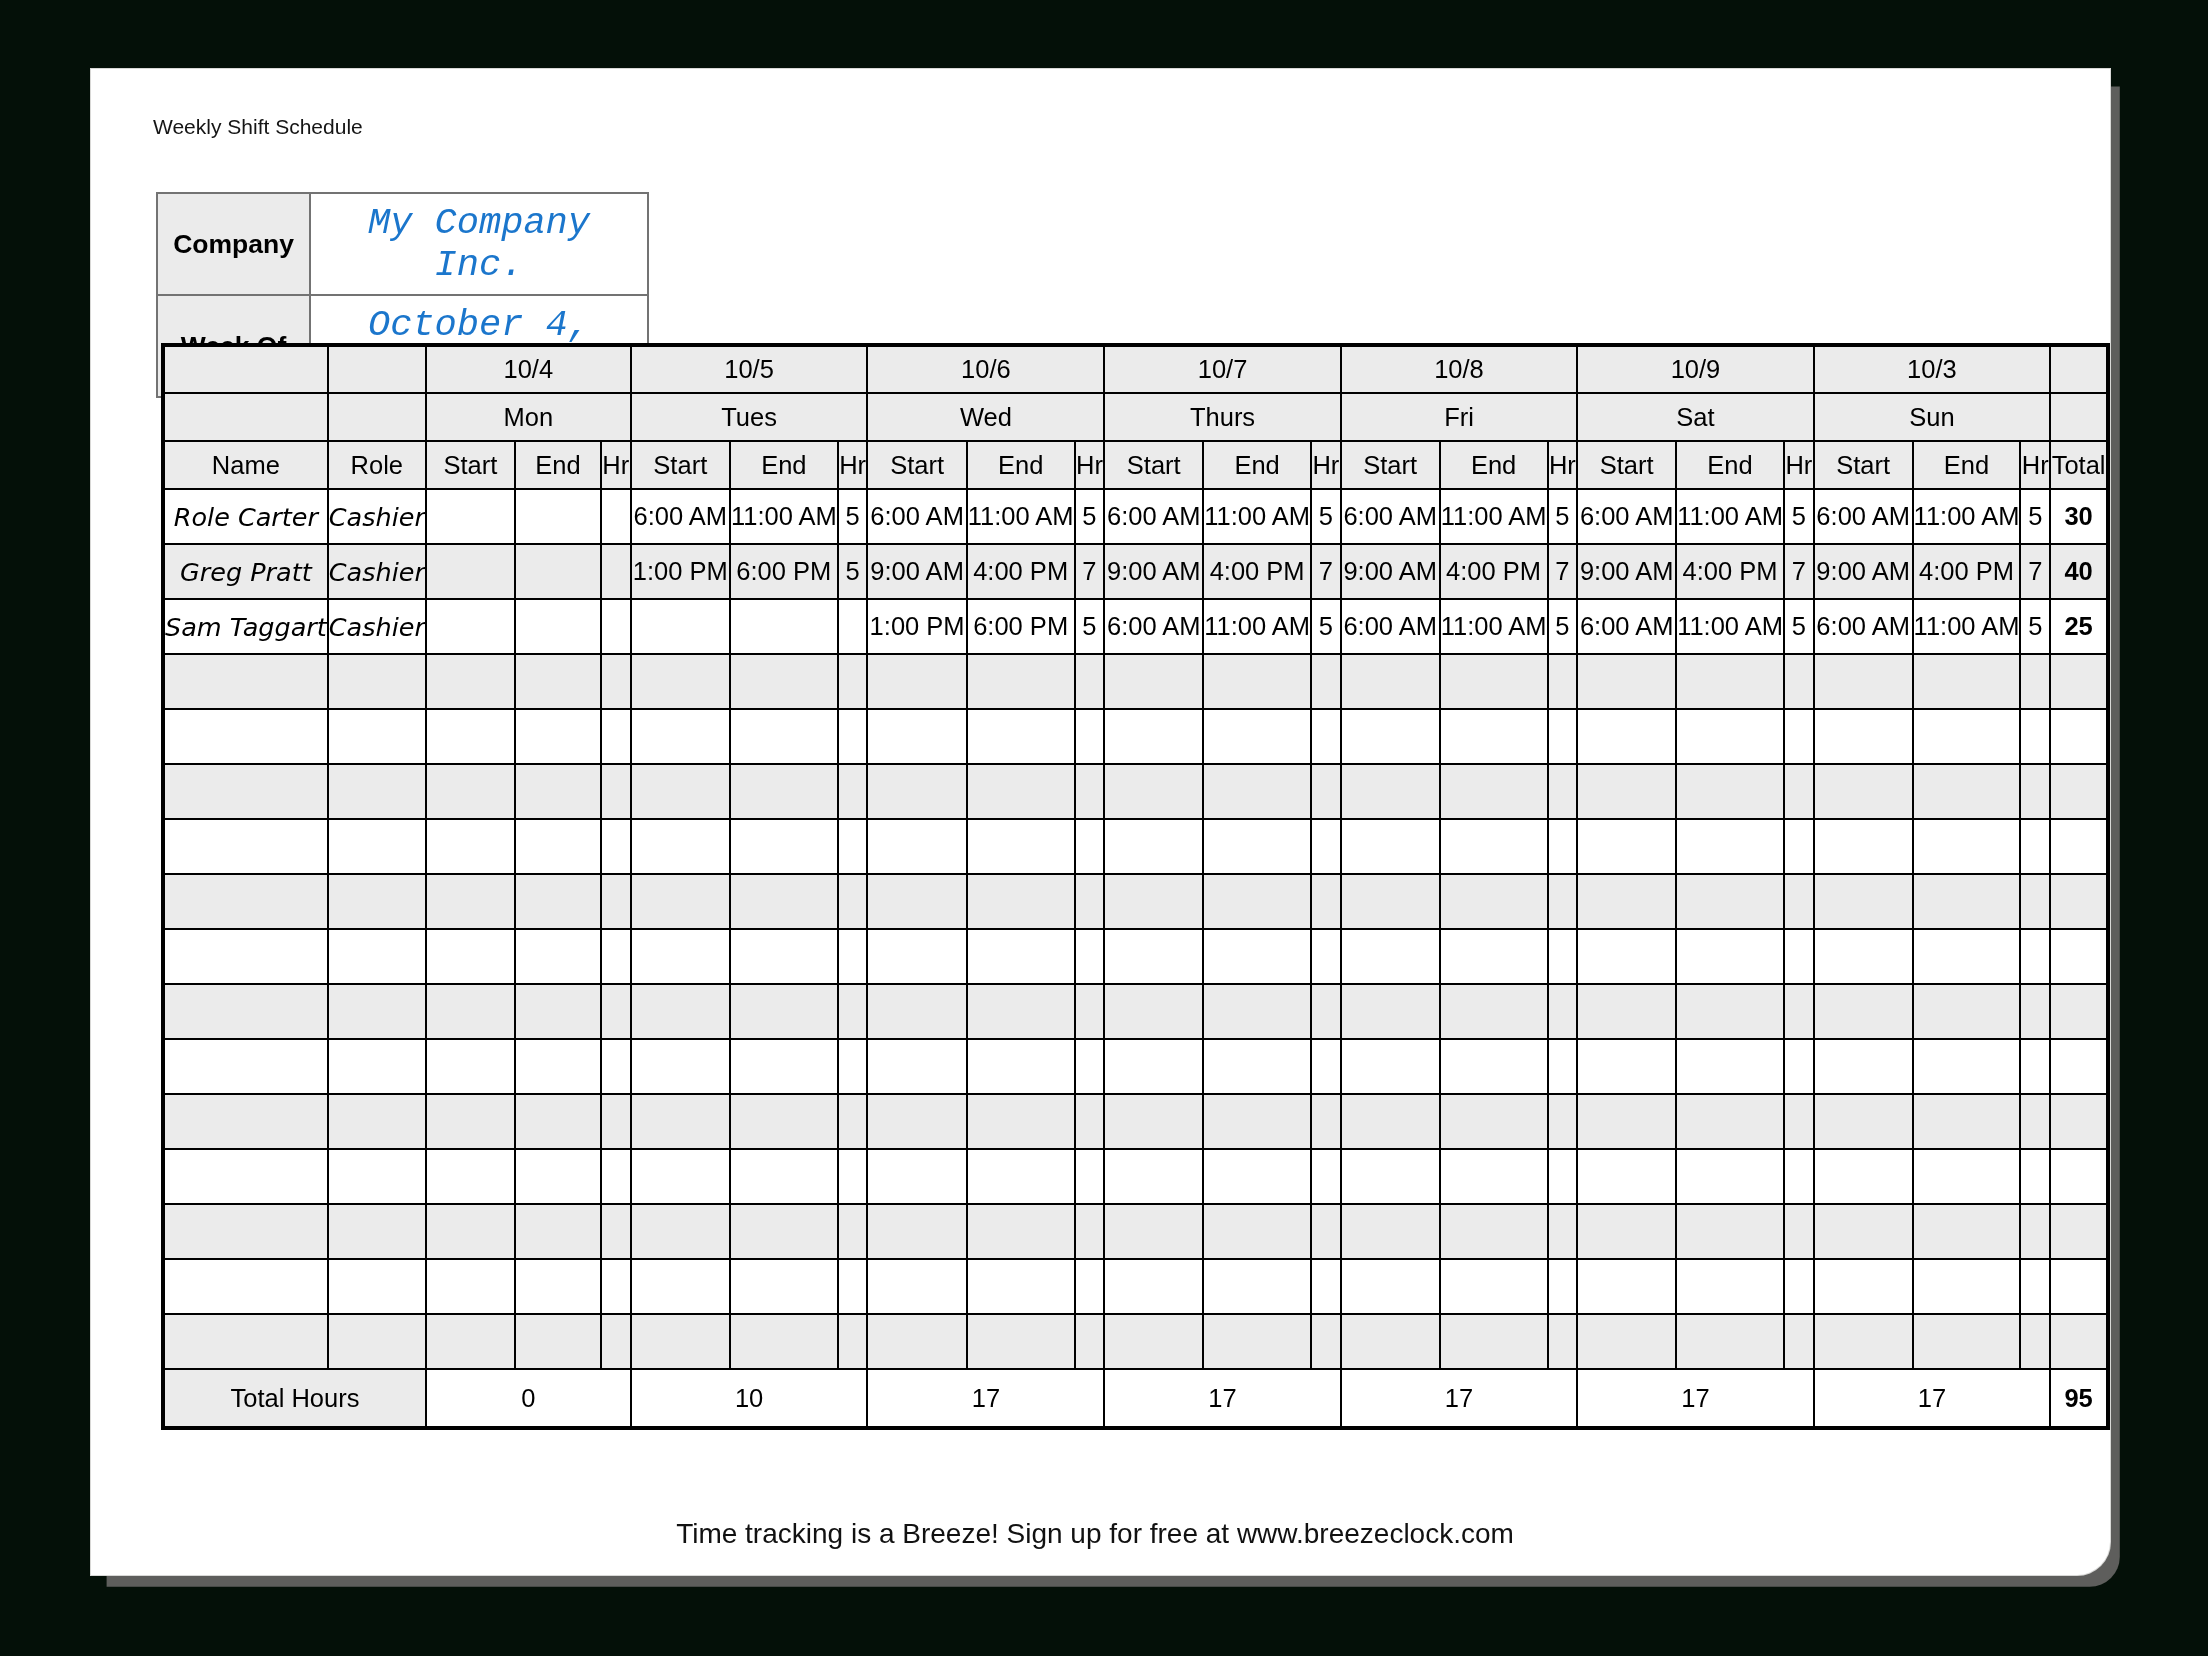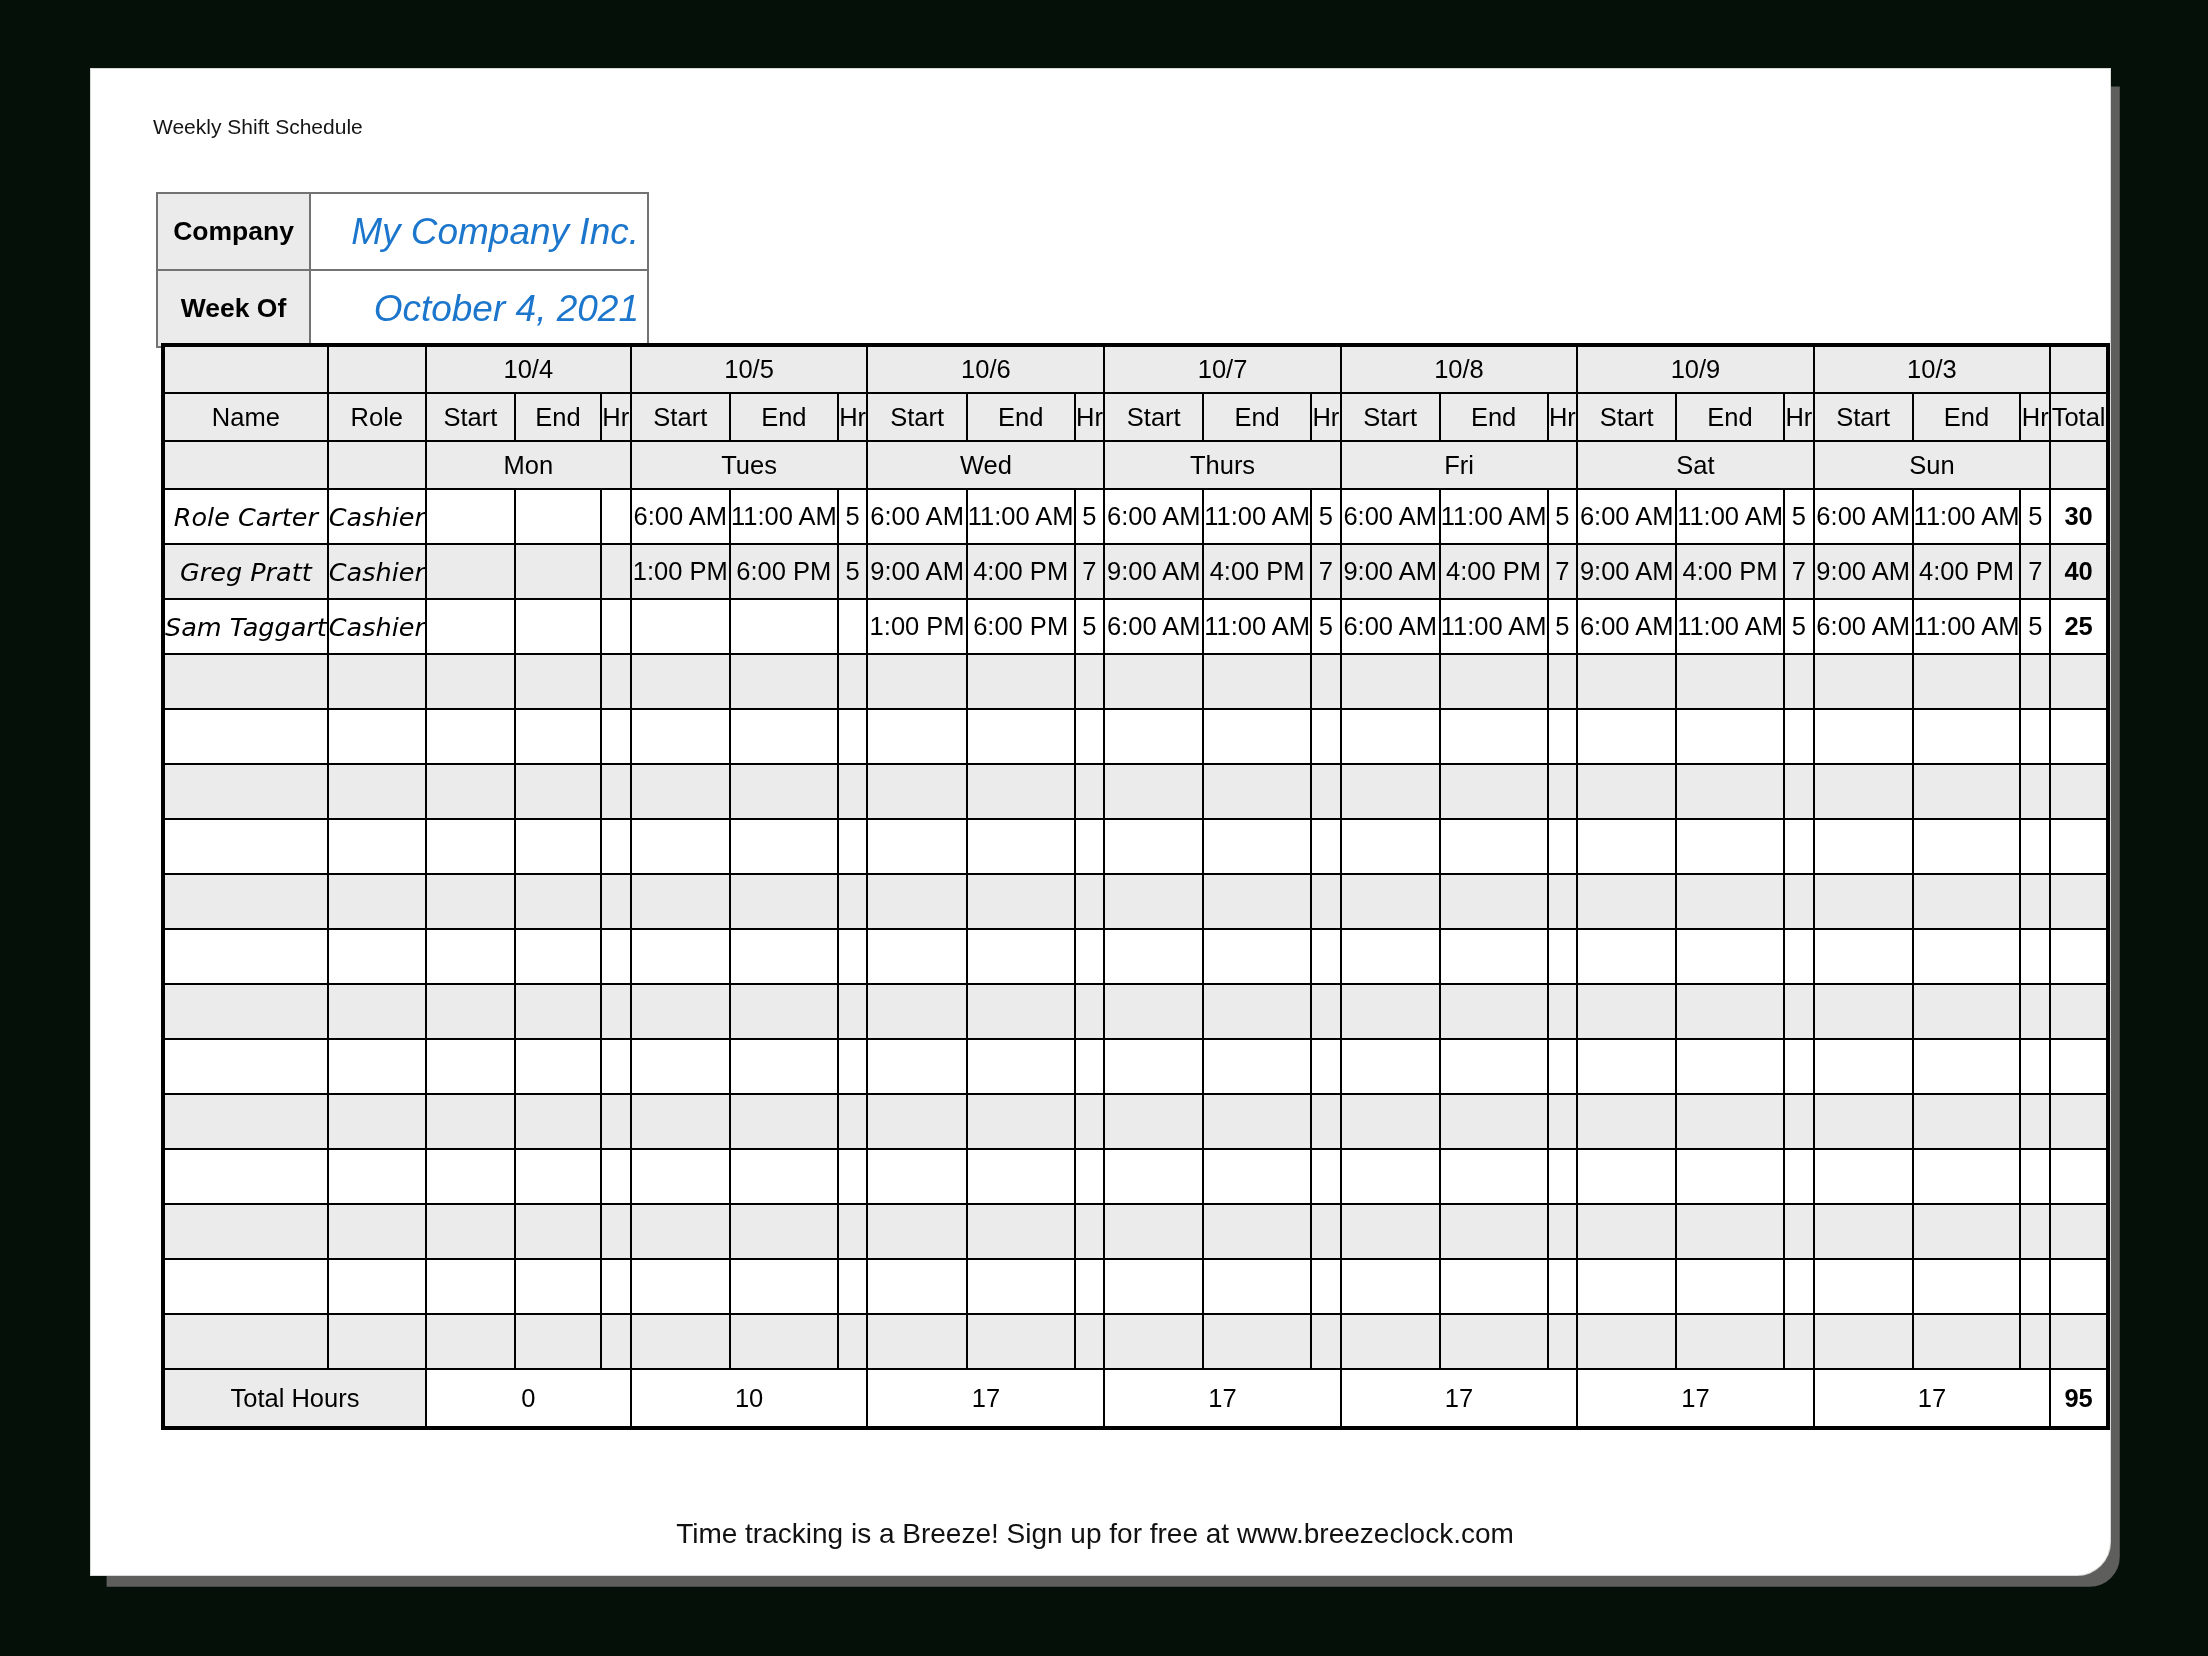--- a/index.html
+++ b/index.html
@@ -22,22 +22,22 @@
   .info-table{
     position:absolute;left:65px;top:123px;
     border-collapse:collapse;table-layout:fixed;border:2.9px solid #000;
   }
   .info-table td{border:2px solid #737373;height:59px;padding:8px;}
   .info-label{
     width:135px;background:var(--gray,#ebebeb);
     font-weight:bold;font-size:26.5px;text-align:center;color:#000;
   }
   .info-value{
-    width:320px;text-align:right;
-    font-family:Liberation Sans, sans-serif;font-style:italic;
+    width:320px;text-align:center;
+    font-family:Liberation Mono, monospace;font-style:italic;
     font-size:37px;color:var(--accent,#1b76cc);
   }
   
   .sched{
     position:absolute;left:70px;top:274px;
     border-collapse:collapse;table-layout:fixed;
     border:4.9px solid #000;
   }
   .sched td{
     border:2px solid #000;padding:0;text-align:center;vertical-align:middle;
@@ -115,56 +115,56 @@
           <td class="hd gl" colspan="3">10/4</td>
           <td class="hd gl" colspan="3">10/5</td>
           <td class="hd gl" colspan="3">10/6</td>
           <td class="hd gl" colspan="3">10/7</td>
           <td class="hd gl" colspan="3">10/8</td>
           <td class="hd gl" colspan="3">10/9</td>
           <td class="hd gl" colspan="3">10/3</td>
           <td class="hd gl"></td>
         </tr>
         <tr>
-          <td class="hd hb">Name</td>
-          <td class="hd hb">Role</td>
-          <td class="hd hb gl">Start</td>
-          <td class="hd hb">End</td>
-          <td class="hd hb">Hr</td>
-          <td class="hd hb gl">Start</td>
-          <td class="hd hb">End</td>
-          <td class="hd hb">Hr</td>
-          <td class="hd hb gl">Start</td>
-          <td class="hd hb">End</td>
-          <td class="hd hb">Hr</td>
-          <td class="hd hb gl">Start</td>
-          <td class="hd hb">End</td>
-          <td class="hd hb">Hr</td>
-          <td class="hd hb gl">Start</td>
-          <td class="hd hb">End</td>
-          <td class="hd hb">Hr</td>
-          <td class="hd hb gl">Start</td>
-          <td class="hd hb">End</td>
-          <td class="hd hb">Hr</td>
-          <td class="hd hb gl">Start</td>
-          <td class="hd hb">End</td>
-          <td class="hd hb">Hr</td>
-          <td class="hd hb gl">Total</td>
-        </tr>
-        <tr>
           <td class="hd"></td>
           <td class="hd"></td>
           <td class="hd gl" colspan="3">Mon</td>
           <td class="hd gl" colspan="3">Tues</td>
           <td class="hd gl" colspan="3">Wed</td>
           <td class="hd gl" colspan="3">Thurs</td>
           <td class="hd gl" colspan="3">Fri</td>
           <td class="hd gl" colspan="3">Sat</td>
           <td class="hd gl" colspan="3">Sun</td>
           <td class="hd gl"></td>
+        </tr>
+        <tr>
+          <td class="hd hb">Name</td>
+          <td class="hd hb">Role</td>
+          <td class="hd hb gl">Start</td>
+          <td class="hd hb">End</td>
+          <td class="hd hb">Hr</td>
+          <td class="hd hb gl">Start</td>
+          <td class="hd hb">End</td>
+          <td class="hd hb">Hr</td>
+          <td class="hd hb gl">Start</td>
+          <td class="hd hb">End</td>
+          <td class="hd hb">Hr</td>
+          <td class="hd hb gl">Start</td>
+          <td class="hd hb">End</td>
+          <td class="hd hb">Hr</td>
+          <td class="hd hb gl">Start</td>
+          <td class="hd hb">End</td>
+          <td class="hd hb">Hr</td>
+          <td class="hd hb gl">Start</td>
+          <td class="hd hb">End</td>
+          <td class="hd hb">Hr</td>
+          <td class="hd hb gl">Start</td>
+          <td class="hd hb">End</td>
+          <td class="hd hb">Hr</td>
+          <td class="hd hb gl">Total</td>
         </tr>
       </thead>
     <tbody id="sched-body">
         <tr>
           <td class="script">Role Carter</td>
           <td class="script">Cashier</td>
           <td class="gl"></td>
           <td></td>
           <td></td>
           <td class="gl">6:00 AM</td>

